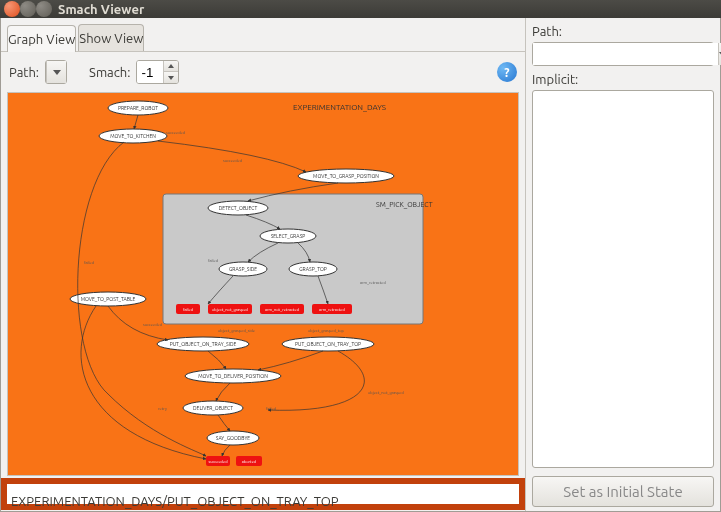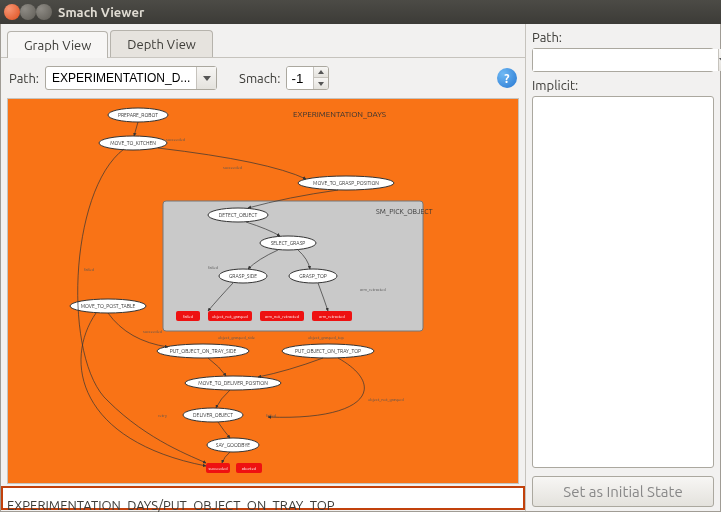--- a/index.html
+++ b/index.html
@@ -13,39 +13,39 @@
 .tb-min { background: radial-gradient(circle at 30% 30%, #8e8b85, #5f5c55); }
 .tb-max { background: radial-gradient(circle at 30% 30%, #8e8b85, #5f5c55); }
 .tb-title { color: #dfdbd2; font-weight: bold; margin-left: 6px; font-size: 13px; }
 
 .client { flex: 1; display: flex; background: #f2f1f0; border: 1px solid #a09c95; border-top: none; }
 
 .left { flex: 1; display: flex; flex-direction: column; border-right: 1px solid #c6c3bd; }
 .right { width: 194px; display: flex; flex-direction: column; padding: 4px 6px; gap: 4px; }
 
 .tabs { display: flex; gap: 2px; padding: 6px 6px 0 6px; }
-.tab { padding: 6px 16px; background: #e6e3de; border: 1px solid #b6b3ac; border-bottom: none; border-radius: 4px 4px 0 0; color: #3c3b37; cursor: pointer; font-size: 13px; }
+.tab { padding: 6px 0; background: #e6e3de; border: 1px solid #b6b3ac; border-bottom: none; border-radius: 4px 4px 0 0; color: #3c3b37; cursor: pointer; font-size: 13px; }
 .tab.active { background: #f7f6f5; position: relative; top: 1px; }
 
 .toolbar { display: flex; align-items: center; gap: 6px; padding: 8px; border-top: 1px solid #c6c3bd; background: #f2f1f0; }
 .lbl { color: #3c3b37; font-size: 13px; }
 .combo { display: inline-flex; align-items: stretch; border: 1px solid #aba89f; border-radius: 3px; background: #fff; height: 24px; }
 .combo input { border: none; padding: 0 6px; font-size: 12px; width: 150px; outline: none; background: transparent; }
 .combo .dd { width: 20px; display: flex; align-items: center; justify-content: center; border-left: 1px solid #c6c3bd; background: linear-gradient(#f7f6f4,#e4e2dd); }
 .spin { display: inline-flex; border: 1px solid #aba89f; border-radius: 3px; overflow: hidden; height: 24px; background: #fff; }
 .spin input { width: 26px; border: none; text-align: left; padding-left: 4px; outline: none; }
 .spin .btns { display: flex; flex-direction: column; border-left: 1px solid #c6c3bd; }
 .spin .btns div { width: 14px; height: 11px; font-size: 7px; display: flex; align-items: center; justify-content: center; background: linear-gradient(#f7f6f4,#e4e2dd); cursor: pointer; }
 .spin .btns div:first-child { border-bottom: 1px solid #c6c3bd; }
 .btn { padding: 4px 12px; border: 1px solid #aba89f; border-radius: 3px; background: linear-gradient(#f7f6f4,#e4e2dd); font-size: 13px; cursor: pointer; color: #3c3b37; }
 .help { width: 20px; height: 20px; border-radius: 50%; background: radial-gradient(circle at 30% 30%, #6fb9f4, #2676d1); color: #fff; display: flex; align-items: center; justify-content: center; font-weight: bold; font-size: 12px; }
 
 .canvas-wrap { flex: 1; border: 1px solid #c6c3bd; margin: 0 6px 2px 6px; background: #f97316; position: relative; overflow: hidden; }
 
-.statusbar { height: 20px; border: 2px solid #c2410c; margin: 0 0px 1px 0px; background: #fff; padding: 10px 4px; font-size: 13px; color: #3c3b37; }
+.statusbar { height: 20px; border: 6px solid #c2410c; margin: 0 0px 1px 0px; background: #fff; padding: 10px 4px; font-size: 13px; color: #3c3b37; }
 
 .right .lbl2 { color: #3c3b37; font-size: 13px; margin-top: 2px; }
 .right .combo2 { display: flex; border: 1px solid #aba89f; border-radius: 3px; height: 24px; background: #fff; }
 .right .combo2 input { flex: 1; border: none; padding: 0 4px; outline: none; }
 .right .combo2 .dd { width: 20px; border-left: 1px solid #c6c3bd; display: flex; align-items: center; justify-content: center; background: linear-gradient(#f7f6f4,#e4e2dd); }
 .right .userbox { flex: 1; border: 1px solid #aba89f; border-radius: 3px; background: #fff; margin-bottom: 4px; }
 .right .setbtn { padding: 6px 10px; border: 1px solid #aba89f; border-radius: 3px; background: linear-gradient(#f7f6f4,#e4e2dd); font-size: 15px; color: #888; text-align: center; }
 
 .tri-down { width: 0; height: 0; border-left: 4px solid transparent; border-right: 4px solid transparent; border-top: 5px solid #555; }
 .tri-up-s { border-left: 3px solid transparent; border-right: 3px solid transparent; border-bottom: 4px solid #555; }
@@ -59,27 +59,26 @@
     <span class="tb-btn tb-close"></span>
     <span class="tb-btn tb-min"></span>
     <span class="tb-btn tb-max"></span>
     <span class="tb-title">Smach Viewer</span>
   </div>
 
   <div class="client">
     <div class="left">
       <div class="tabs">
         <div class="tab active">Graph View</div>
-        <div class="tab">Depth View</div>
+        <div class="tab">Show View</div>
       </div>
 
       <div class="toolbar">
         <span class="lbl">Path:</span>
         <span class="combo">
-          <input value="EXPERIMENTATION_D..." style="">
           <span class="dd">
               <span class="tri-down"></span>
             </span>
         </span>
         <span style="width:10px"></span>
         <span class="lbl">Smach:</span>
         <span class="spin">
           <input value="-1" style="">
           <span class="btns">
             <div>

